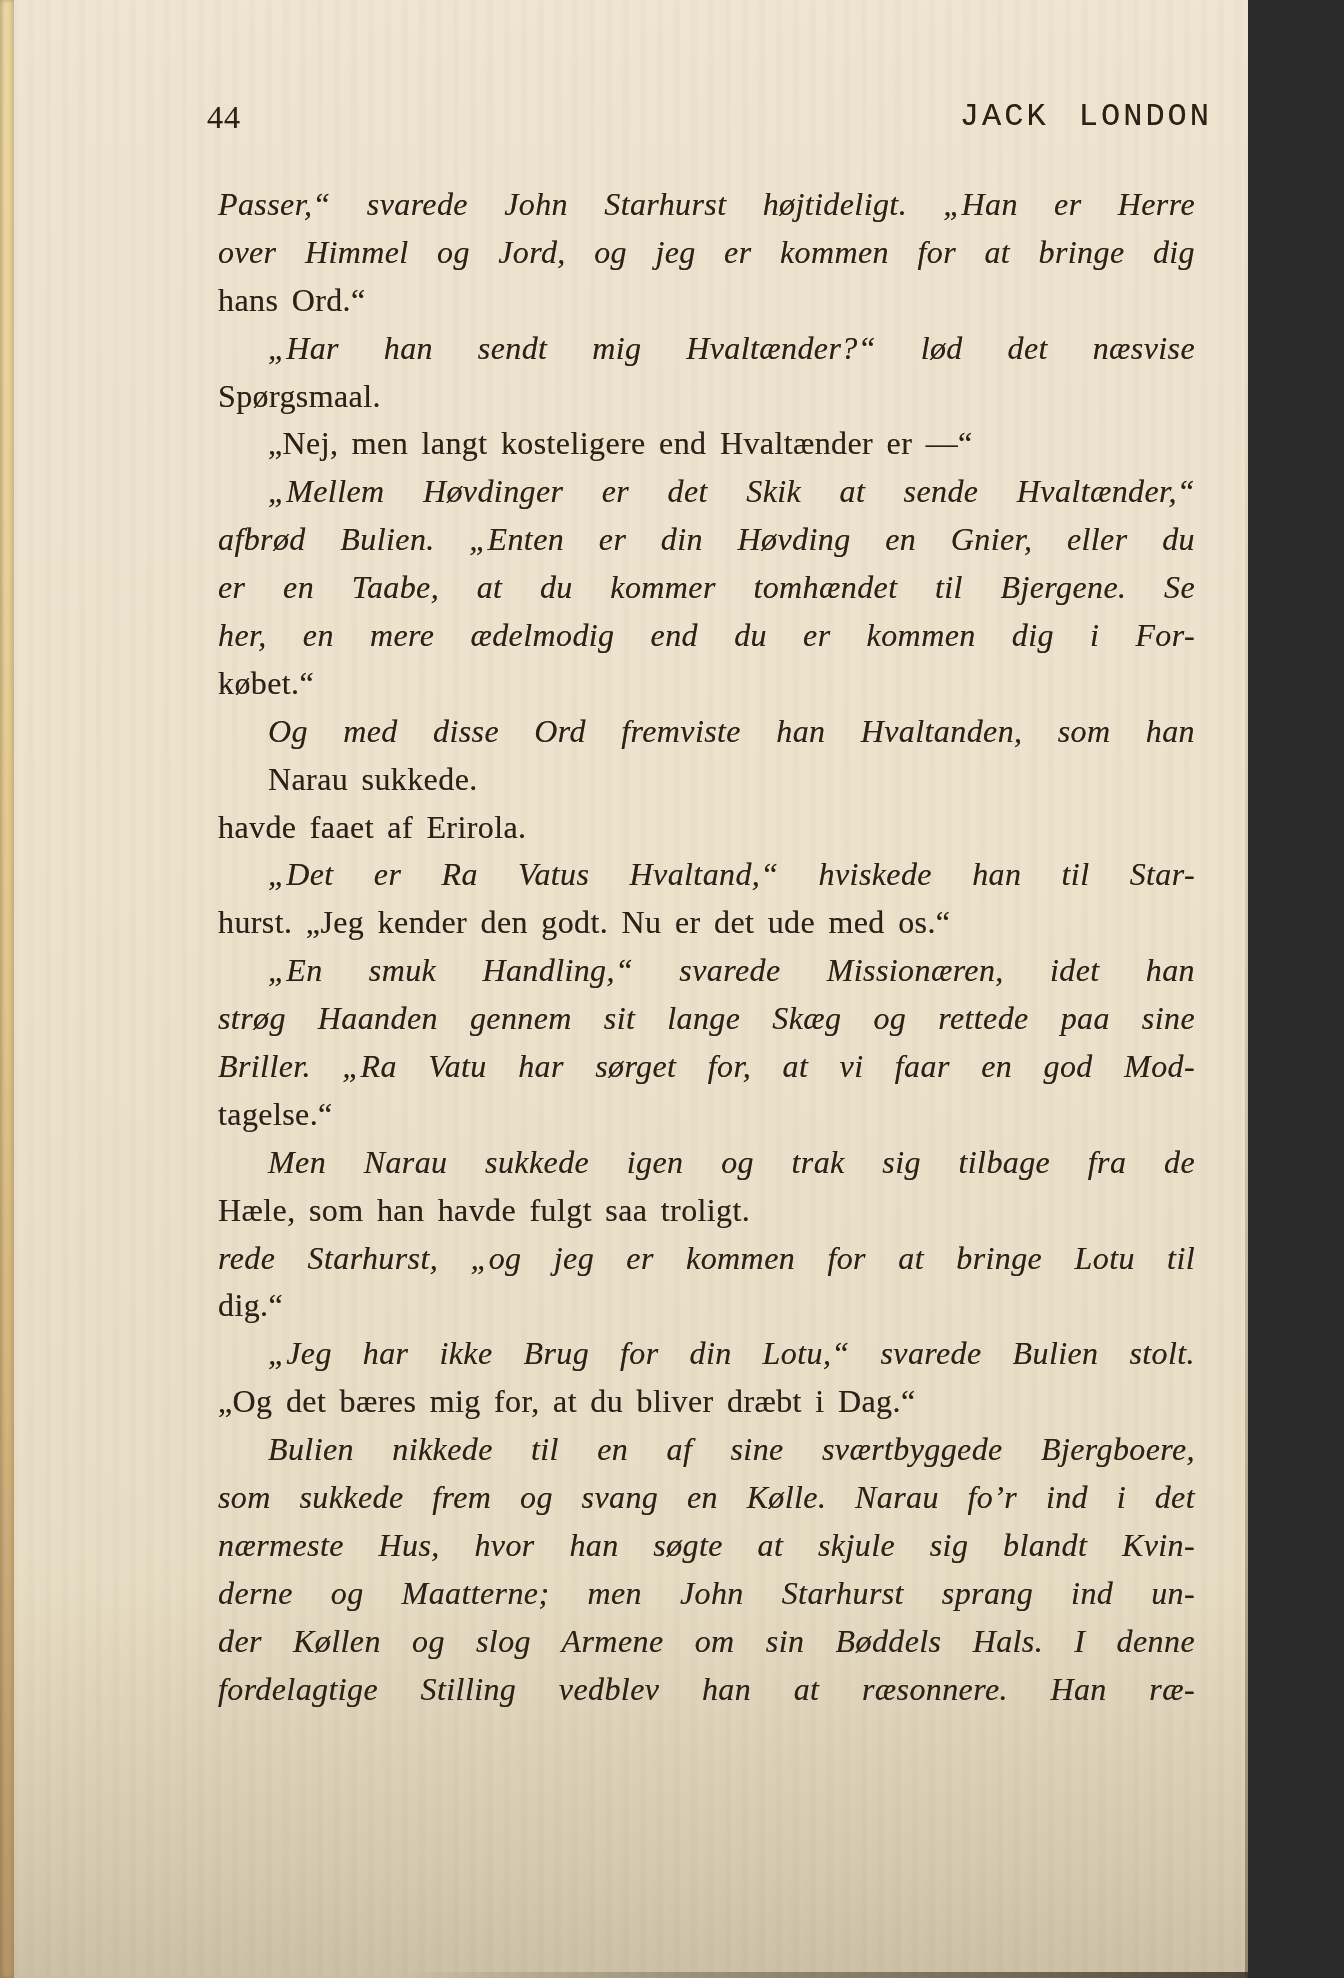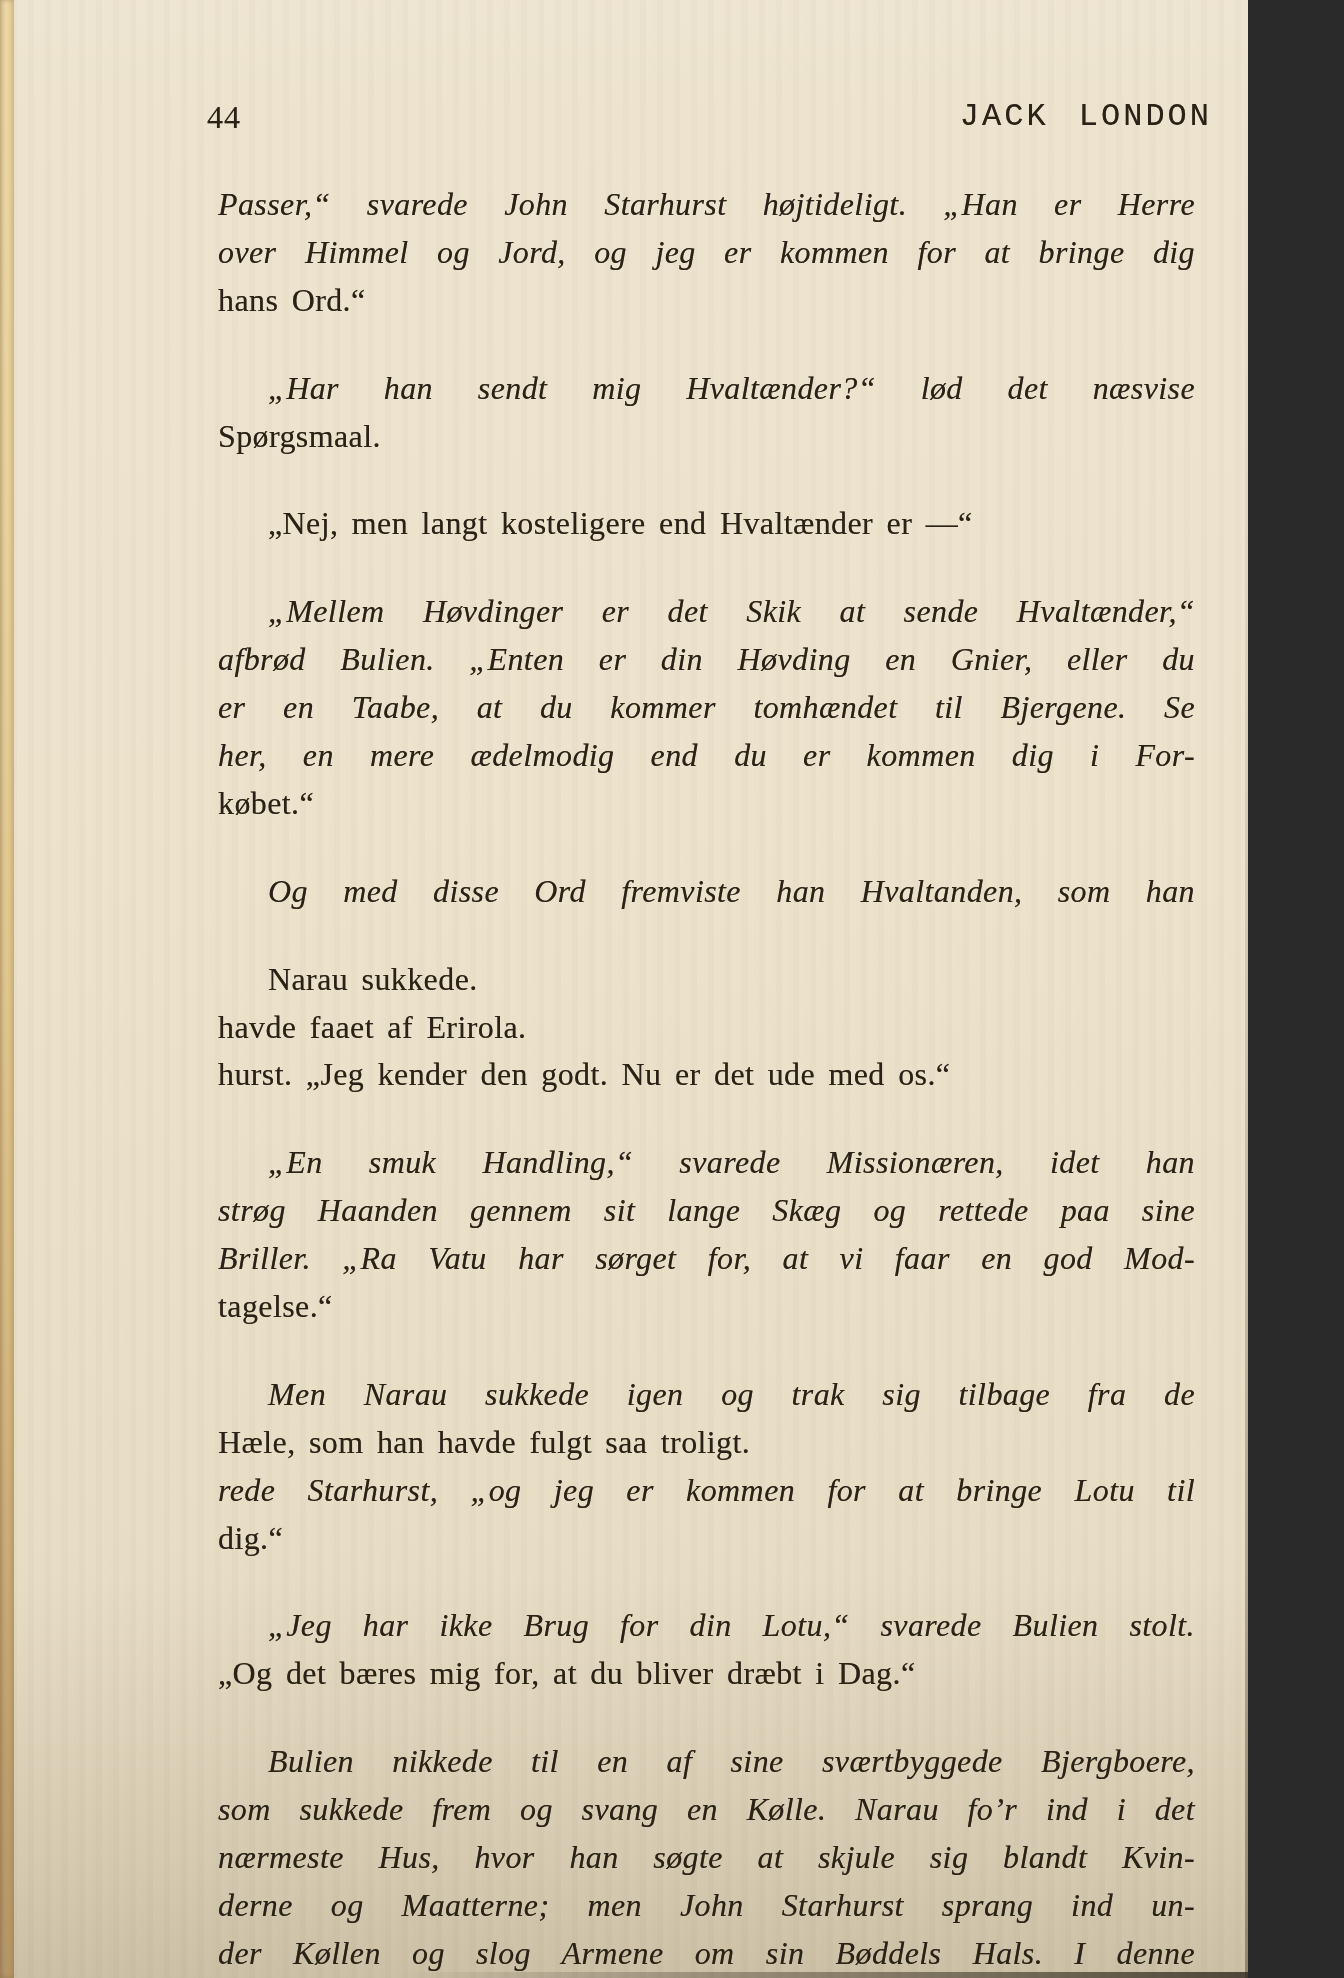--- a/index.html
+++ b/index.html
@@ -71,21 +71,21 @@
     word-spacing: 5px;
     white-space: nowrap;
     text-shadow: 0 0 0.5px rgba(43,33,20,0.55);
   }
   .line.justify {
     white-space: normal;
     text-align: justify;
     text-align-last: justify;
     font-style: italic;
   }
-  .line.indent { padding-left: 50px; margin-top: 40px; }
+  .line.indent { padding-left: 50px; }
 </style>
 </head>
 <body>
 
 <div class="page">
   <div class="edge-left"></div>
   <div class="edge-right-line"></div>
   <div class="edge-bottom"></div>
 
   <span class="pagenum">44</span>
@@ -100,20 +100,21 @@
       <div class="line">Spørgsmaal.</div>
       <div class="line indent">„Nej, men langt kosteligere end Hvaltænder er —“</div>
       <div class="line indent justify">„Mellem Høvdinger er det Skik at sende Hvaltænder,“</div>
       <div class="line justify">afbrød Bulien.  „Enten er din Høvding en Gnier, eller du</div>
       <div class="line justify">er en Taabe, at du kommer tomhændet til Bjergene.  Se</div>
       <div class="line justify">her, en mere ædelmodig end du er kommen dig i For-</div>
       <div class="line">købet.“</div>
       <div class="line indent justify">Og med disse Ord fremviste han Hvaltanden, som han</div>
       <div class="line indent">Narau sukkede.</div>
       <div class="line">havde faaet af Erirola.</div>
+      <div class="line indent justify">„Det er Ra Vatus Hvaltand,“ hviskede han til Star-</div>
       <div class="line">hurst.  „Jeg kender den godt.  Nu er det ude med os.“</div>
       <div class="line indent justify">„En smuk Handling,“ svarede Missionæren, idet han</div>
       <div class="line justify">strøg Haanden gennem sit lange Skæg og rettede paa sine</div>
       <div class="line justify">Briller.  „Ra Vatu har sørget for, at vi faar en god Mod-</div>
       <div class="line">tagelse.“</div>
       <div class="line indent justify">Men Narau sukkede igen og trak sig tilbage fra de</div>
       <div class="line">Hæle, som han havde fulgt saa troligt.</div>
       <div class="line justify">rede Starhurst, „og jeg er kommen for at bringe Lotu til</div>
       <div class="line">dig.“</div>
       <div class="line indent justify">„Jeg har ikke Brug for din Lotu,“ svarede Bulien stolt.</div>

